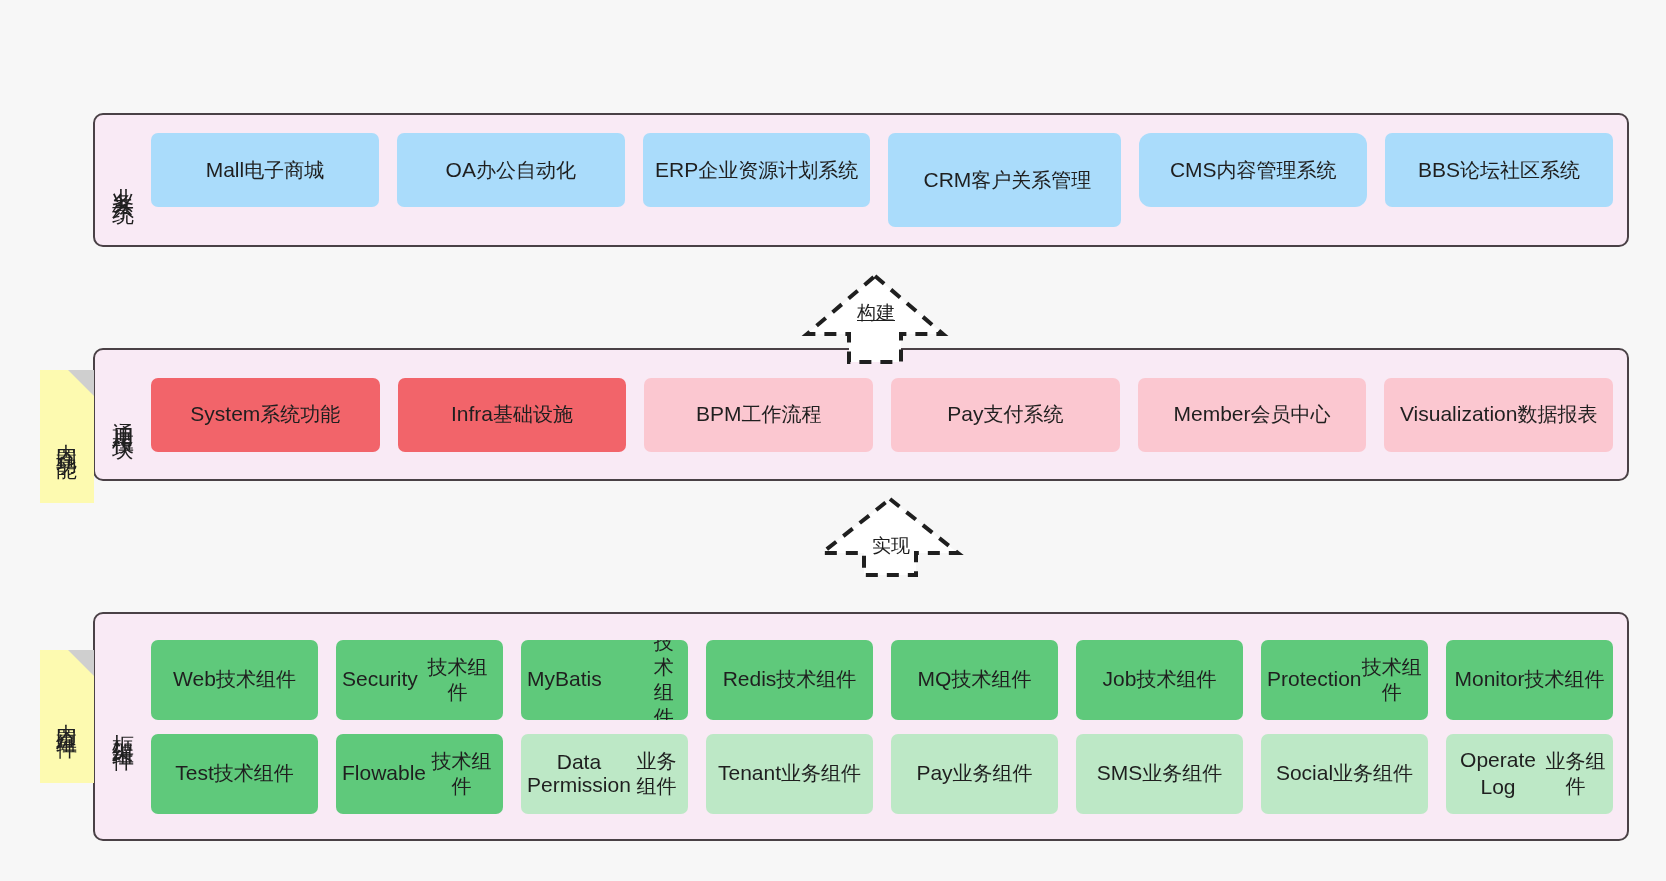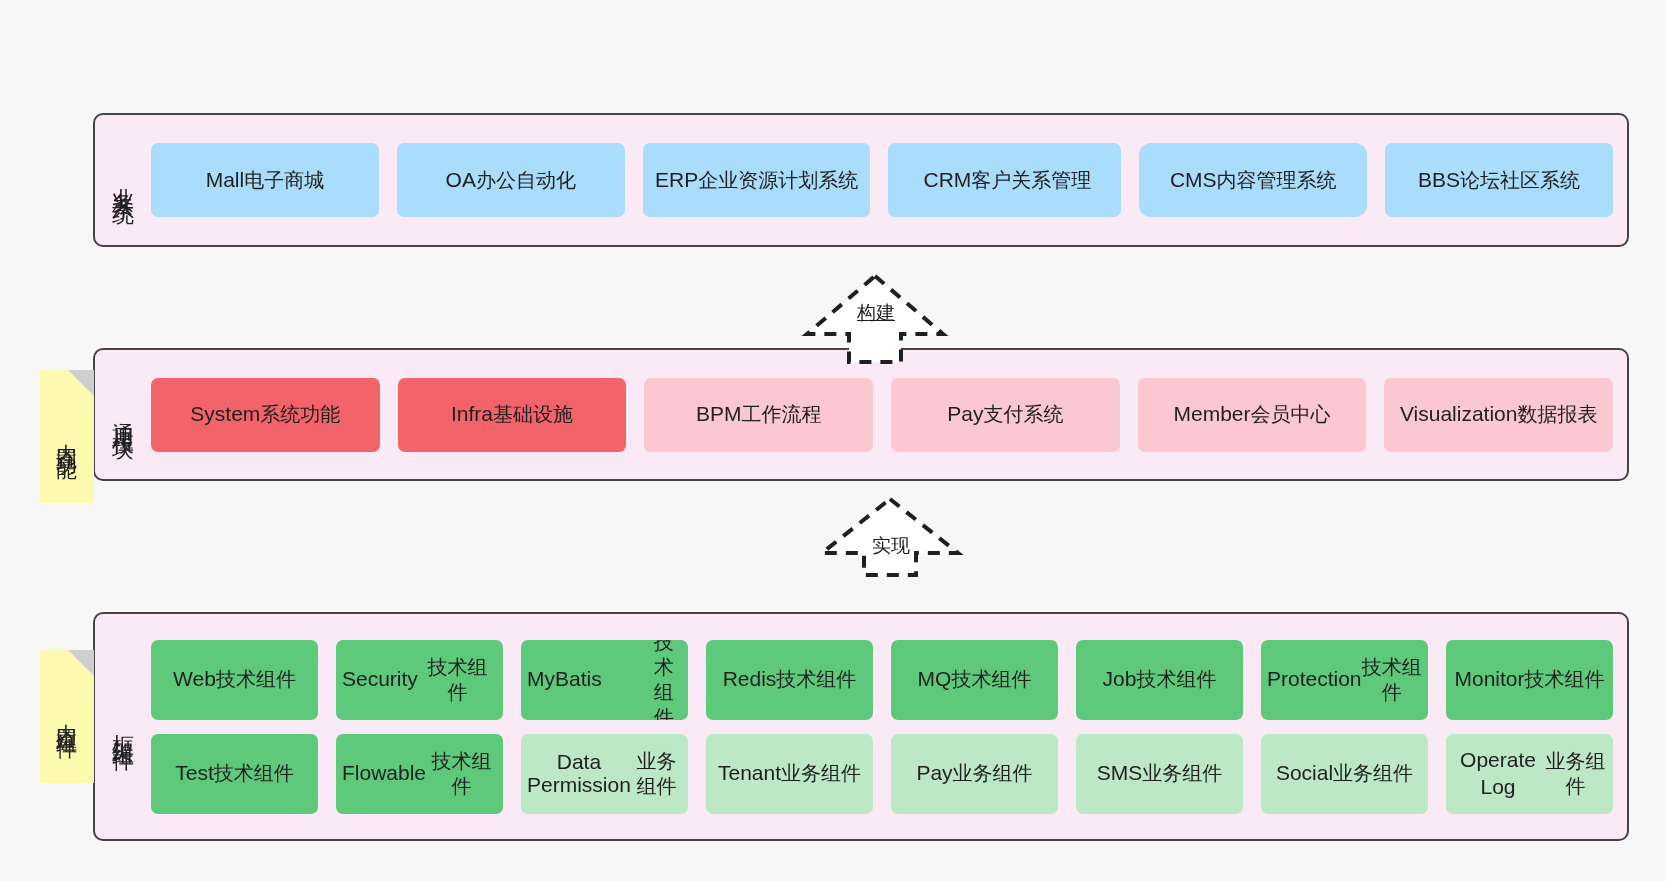--- a/index.html
+++ b/index.html
@@ -121,21 +121,21 @@
           <span class="cn">电子商城</span>
         </div>
         <div class="card c-blue" style="height:74px;">
           <span class="en">OA</span>
           <span class="cn">办公自动化</span>
         </div>
         <div class="card c-blue" style="height:74px;">
           <span class="en">ERP</span>
           <span class="cn">企业资源计划系统</span>
         </div>
-        <div class="card c-blue" style="height:74px;padding-left:11px;">
+        <div class="card c-blue" style="height:94px;padding-left:11px;">
           <span class="en">CRM</span>
           <span class="cn">客户关系管理</span>
         </div>
         <div class="card c-blue" style="height:74px;border-radius:12px;">
           <span class="en">CMS</span>
           <span class="cn">内容管理系统</span>
         </div>
         <div class="card c-blue" style="height:74px;">
           <span class="en">BBS</span>
           <span class="cn">论坛社区系统</span>

